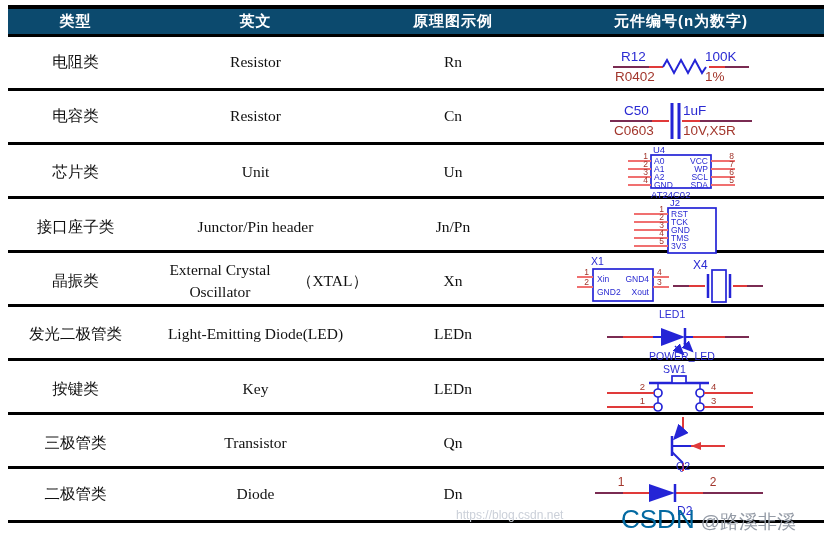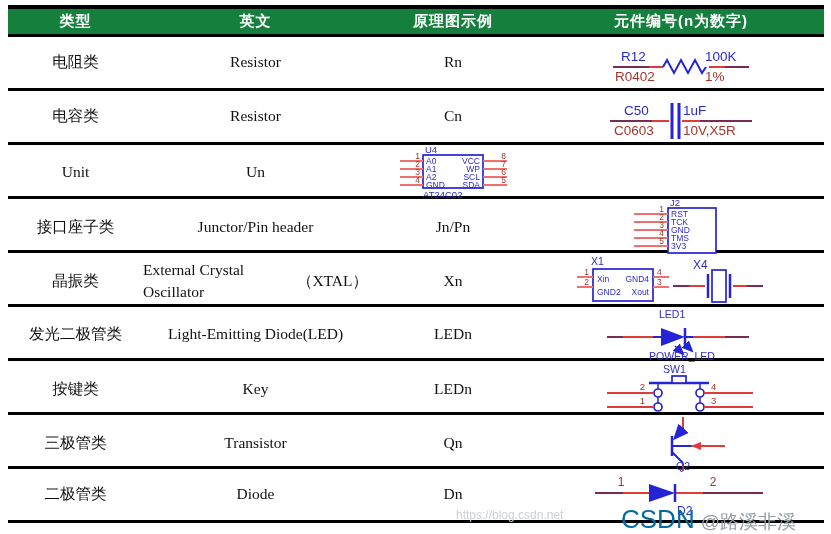--- a/index.html
+++ b/index.html
@@ -4,35 +4,35 @@
 <style>
   * { margin:0; padding:0; box-sizing:border-box; }
   html,body { background:#ffffff; }
   body {
     width:831px; height:534px; position:relative; overflow:hidden;
     font-family:"Liberation Serif","DejaVu Serif",serif; color:#111;
   }
   .tbl { position:absolute; left:8px; top:5px; width:816px; }
   .hdr {
     display:grid; grid-template-columns:135px 225px 170px 1fr;
-    background:#15803d; border-top:4px solid #000; border-bottom:3px solid #000;
+    background:#0c4a6e; border-top:4px solid #000; border-bottom:3px solid #000;
     height:32px;
   }
   .hdr .hc {
     display:flex; align-items:center; justify-content:center;
     color:#ffffff; font-family:"Liberation Sans","DejaVu Sans",sans-serif;
     font-weight:bold; font-size:15px; letter-spacing:1px;
   }
   .row {
     display:grid; grid-template-columns:135px 225px 170px 1fr;
     height:54px; border-bottom:3px solid #000;
   }
   .cell {
     display:flex; align-items:center; justify-content:center;
-    font-size:15.5px; line-height:1.45;
+    text-align:center; font-size:15.5px; line-height:1.45;
   }
   .cell.en { flex-direction:row; }
   .cell.schem { overflow:visible; }
   
   svg { overflow:visible; }
   svg text { font-family:"Liberation Sans","DejaVu Sans",sans-serif; }
   .wm { stroke:#7A2B52; stroke-width:2; fill:none; }       
   .wr { stroke:#E03A3A; stroke-width:2; fill:none; }       
   .wp { stroke:#F07070; stroke-width:1.8; fill:none; }     
   .sb { stroke:#2424D6; stroke-width:2; fill:none; }       
@@ -109,20 +109,21 @@
         </g>
         <text class="tb t13" x="18" y="21">C50</text>
         <text class="tr t13" x="8" y="41">C0603</text>
         <text class="tb t13" x="77" y="21">1uF</text>
         <text class="tr t13" x="77" y="41">10V,X5R</text>
       </svg>
     </div>
   </div>
 
   <div class="row">
+    <div class="cell">芯片类</div>
     <div class="cell">Unit</div>
     <div class="cell">Un</div>
     <div class="cell schem">
       <svg width="115" height="54" viewBox="0 0 115 54">
         <rect class="boxw" x="27" y="10" width="60" height="33"></rect>
         <g>
           <path class="wp" d="M4,16 H27 M4,24 H27 M4,32 H27 M4,40 H27 M87,16 H111 M87,24 H111 M87,32 H111 M87,40 H111"></path>
         </g>
         <text class="tb t9" x="29" y="8">U4</text>
         <text class="tb t9" x="27" y="53">AT24C02</text>

